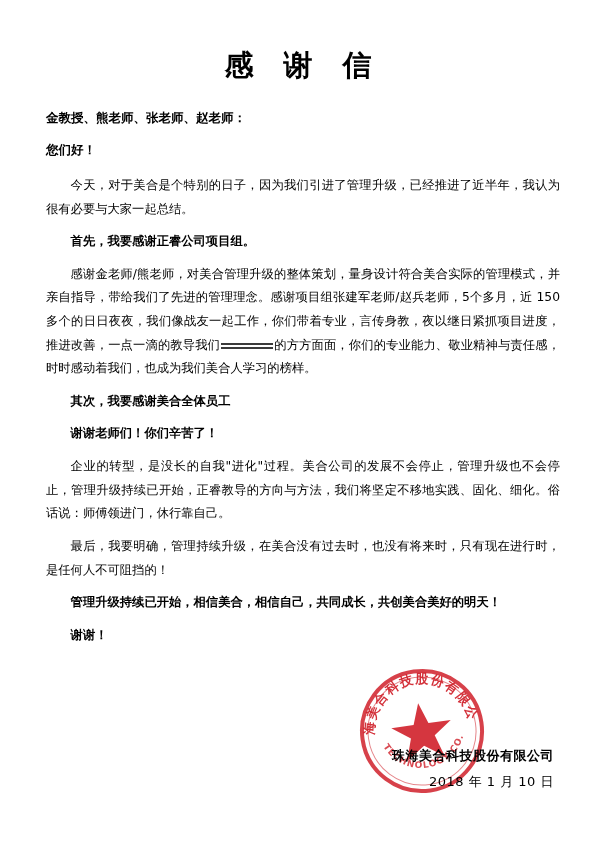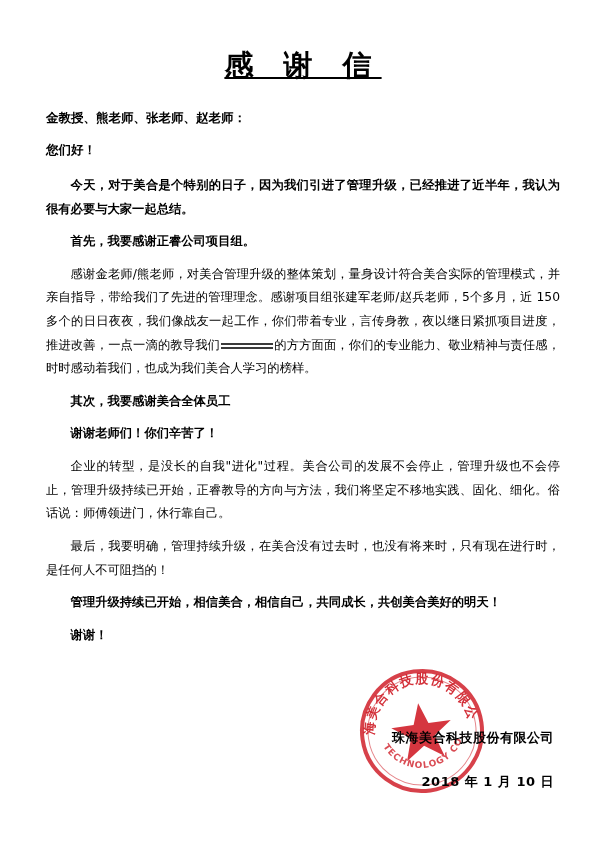--- a/index.html
+++ b/index.html
@@ -22,21 +22,20 @@
     padding: 40px 46px 20px 46px;
     position: relative;
   }
   .doc-title {
     text-align: center;
     font-size: 29px;
     font-weight: bold;
     letter-spacing: 10px;
     margin: 6px 0 22px 0;
     font-family: "DejaVu Serif", "Liberation Serif", serif;
-    text-decoration: underline;
   }
   .salutation {
     font-size: 12.5px;
     font-weight: bold;
     margin: 0 0 12px 0;
     line-height: 1.6;
   }
   .greeting {
     font-size: 12.5px;
     font-weight: bold;
@@ -61,23 +60,23 @@
     text-align: right;
     line-height: 1.9;
   }
   .company {
     font-size: 13px;
     font-weight: bold;
     letter-spacing: 0.5px;
   }
   .date {
     font-size: 13px;
-    font-weight: bold;
+    font-weight: normal;
     letter-spacing: 0.5px;
-    margin-top: 20px;
+    margin-top: 2px;
   }
   .stamp {
     position: absolute;
     right: 118px;
     bottom: 60px;
     width: 132px;
     height: 132px;
     pointer-events: none;
   }
   .stamp svg { display: block; }
@@ -104,21 +103,21 @@
 </head>
 <body>
 
 <div class="page">
 
   <div class="doc-title">感 谢 信</div>
 
   <div class="salutation">金教授、熊老师、张老师、赵老师：</div>
   <div class="greeting">您们好！</div>
 
-  <p class="para bold" style="font-weight:bold">今天，对于美合是个特别的日子，因为我们引进了管理升级，已经推进了近半年，我认为很有必要与大家一起总结。</p>
+  <p class="para bold" style="font-weight:normal">今天，对于美合是个特别的日子，因为我们引进了管理升级，已经推进了近半年，我认为很有必要与大家一起总结。</p>
   <p class="para bold">首先，我要感谢正睿公司项目组。</p>
 
   <p class="para"><span>感谢金老师/熊老师，对美合管理升级的整体策划，量身设计符合美合实际的管理模式，并亲自指导，带给我们了先进的管理理念。感谢项目组张建军老师/赵兵老师，5个多月，近 150 多个的日日夜夜，我们像战友一起工作，你们带着专业，言传身教，夜以继日紧抓项目进度，推进改善，一点一滴的教导我们</span><span class="strike-mark"></span><span>的方方面面，你们的专业能力、敬业精神与责任感，时时感动着我们，也成为我们美合人学习的榜样。</span></p>
 
   <p class="para bold">其次，我要感谢美合全体员工</p>
   <p class="para bold">谢谢老师们！你们辛苦了！</p>
   <p class="para">企业的转型，是没长的自我"进化"过程。美合公司的发展不会停止，管理升级也不会停止，管理升级持续已开始，正睿教导的方向与方法，我们将坚定不移地实践、固化、细化。俗话说：师傅领进门，休行靠自己。</p>
   <p class="para">最后，我要明确，管理持续升级，在美合没有过去时，也没有将来时，只有现在进行时，是任何人不可阻挡的！</p>
   <p class="para bold">管理升级持续已开始，相信美合，相信自己，共同成长，共创美合美好的明天！</p>
   <p class="para bold">谢谢！</p>

